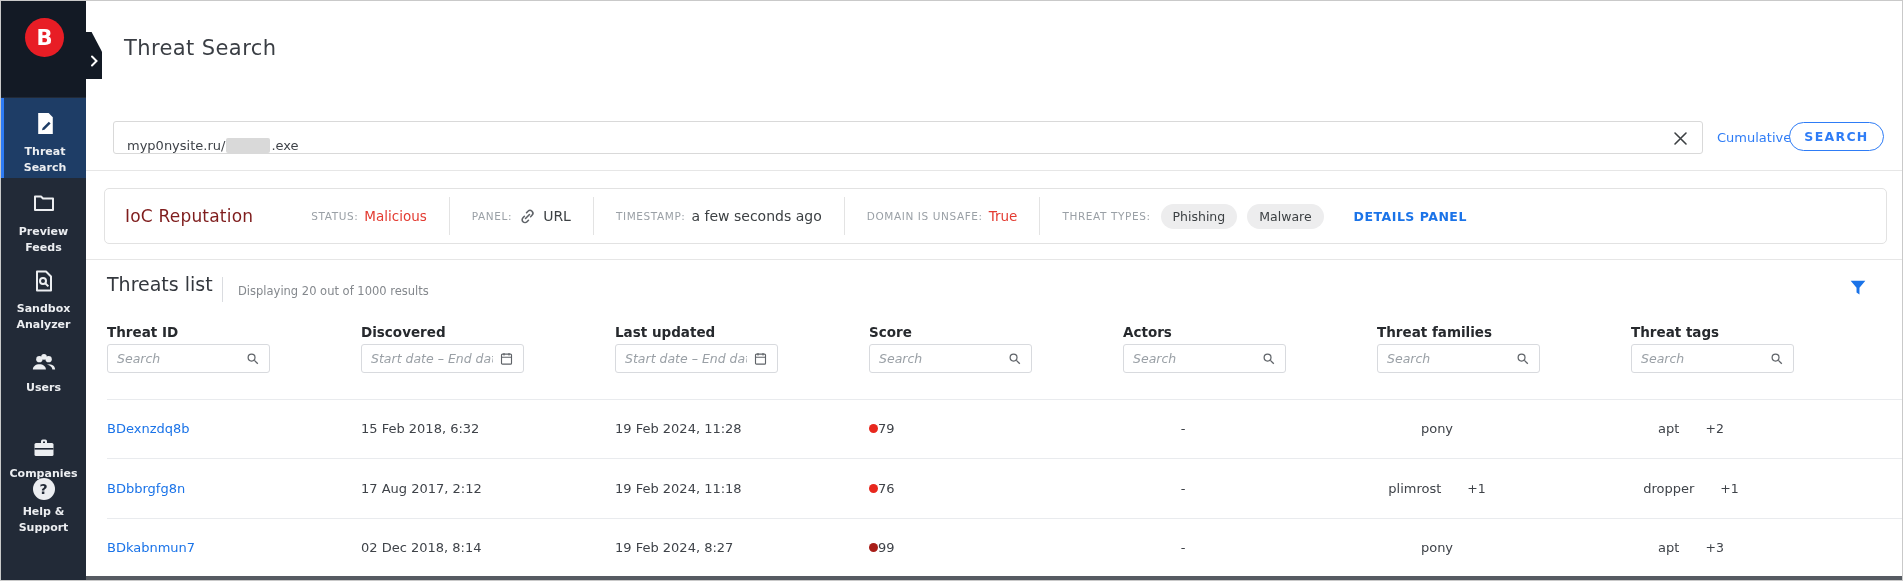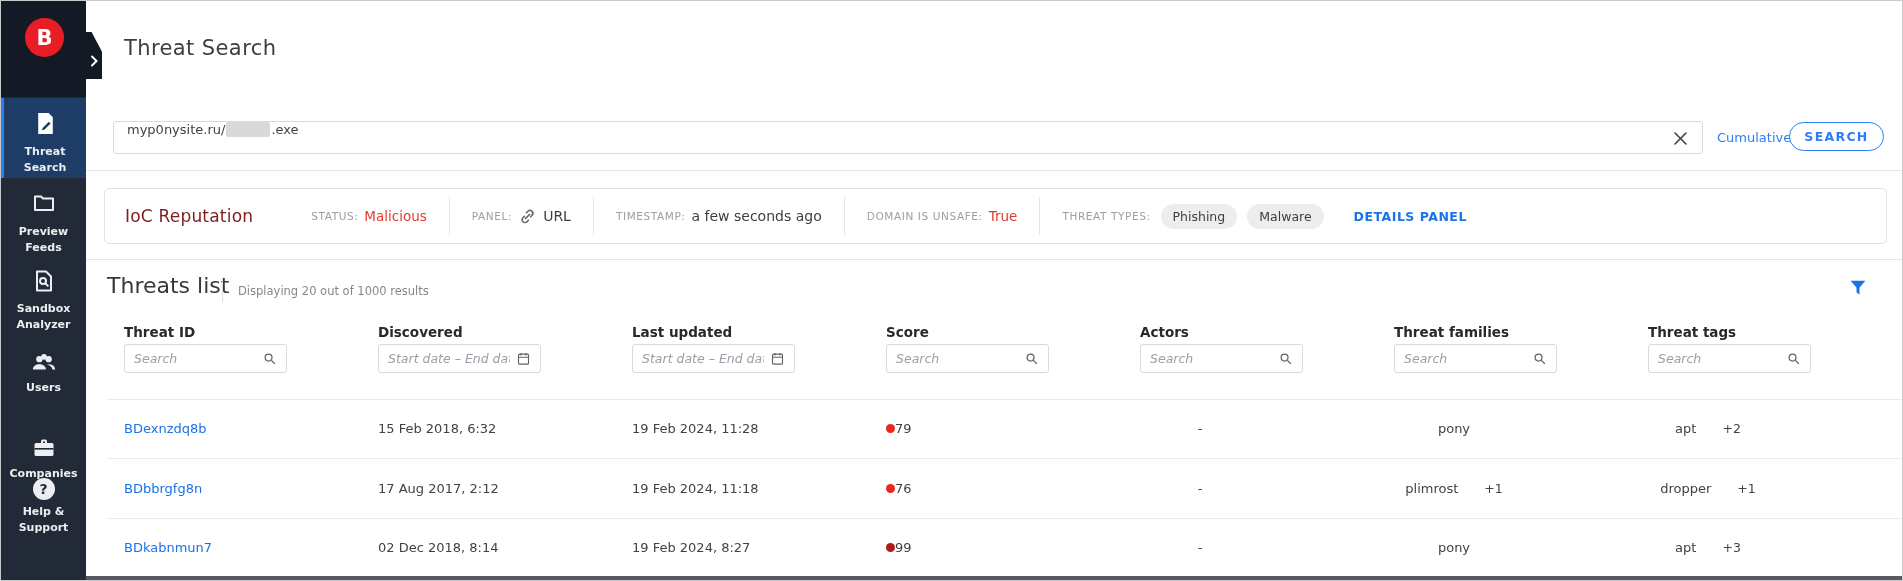--- a/index.html
+++ b/index.html
@@ -20,21 +20,21 @@
   .nav-item.active { background:#1e3d66; border-left:3px solid #2e7cf6; width:85px; }
   .help-circle { width:22px; height:22px; border-radius:50%; background:#eceef1; color:#222a37;
                  display:flex; align-items:center; justify-content:center; font-size:14px; font-weight:bold; }
 
   
   .main { position:absolute; left:85px; top:0; right:0; height:100%; background:#fff; }
   .page-title { position:absolute; left:38px; top:35px; font-size:21px; letter-spacing:.4px; color:#3a3e44; font-weight:500; }
 
   
   .search-box { position:absolute; left:27px; top:120px; width:1590px; height:33px; border:1px solid #d9d9d9; border-radius:3px;
-                display:flex; align-items:flex-start; padding:0 40px 0 13px; font-size:13px; color:#3f4349; }
+                display:flex; align-items:flex-end; padding:0 40px 0 13px; font-size:13px; color:#3f4349; }
   .redacted { display:inline-block; width:44px; height:15px; background:#d9d9d9; border-radius:2px; margin:0 1px; vertical-align:middle; }
   .clear-btn { position:absolute; right:13px; top:8px; width:17px; height:17px; cursor:pointer; }
   .cumulative { position:absolute; left:1631px; top:129px; font-size:13px; font-weight:500; color:#2e7cf6; cursor:pointer; }
   .search-btn { position:absolute; left:1703px; top:121px; width:95px; height:29px; border:1.5px solid #2e7cf6; border-radius:15px;
                 background:#fff; color:#2e7cf6; font-size:12.5px; font-weight:700; letter-spacing:1.3px;
                 display:flex; align-items:center; justify-content:center; cursor:pointer; font-family:inherit; }
   .hdiv { position:absolute; left:0; right:0; height:1px; background:#e6e6e6; }
 
   
   .ioc-card { position:absolute; left:18px; top:187px; width:1783px; height:56px; border:1px solid #e2e2e2; border-radius:5px;
@@ -42,27 +42,27 @@
   .ioc-title { font-size:17px; color:#7f1d1d; font-weight:500; margin-right:58px; letter-spacing:.2px; }
   .field { display:flex; align-items:center; gap:6px; }
   .field-label { font-size:10.5px; color:#9aa0a6; letter-spacing:.6px; }
   .field-value { font-size:13.5px; color:#3c4043; }
   .field-value.red { color:#e33b31; }
   .vdiv { width:1px; height:38px; background:#e3e3e3; margin:0 22px; }
   .chip { background:#ededee; border-radius:13px; padding:5px 12px; font-size:12.5px; color:#3c4043; margin-left:8px; }
   .details-link { font-size:12.5px; font-weight:600; letter-spacing:.5px; color:#1a73e8; margin-left:30px; cursor:pointer; }
 
   
-  .tl-title { position:absolute; left:21px; top:272px; font-size:22px; color:#34383e; font-weight:500; }
+  .tl-title { position:absolute; left:21px; top:272px; font-size:19px; color:#34383e; font-weight:500; }
   .tl-vdiv { position:absolute; left:136px; top:276px; width:1px; height:25px; background:#dadce0; }
   .tl-summary { position:absolute; left:152px; top:283px; font-size:11.5px; color:#84888d; }
   .filter-btn { position:absolute; right:33px; top:276px; width:22px; height:22px; cursor:pointer; }
 
   
-  .trow { display:grid; grid-template-columns:repeat(7,254px); padding-left:38px; align-items:center; }
+  .trow { display:grid; grid-template-columns:repeat(7,254px); padding-left:21px; align-items:center; }
   .thead { position:absolute; left:0; right:0; top:323px; }
   .thead .th { font-size:13.5px; font-weight:600; color:#26292d; }
   .tfilters { position:absolute; left:0; right:0; top:343px; }
   .filter-input { width:163px; height:29px; border:1px solid #d8dade; border-radius:3px; display:flex; align-items:center;
                   padding:0 9px; gap:6px; background:#fff; }
   .filter-input input { border:0; outline:0; flex:1; min-width:0; font-size:12.5px; color:#3f4349; font-family:inherit; background:transparent; }
   .filter-input input::placeholder { font-style:italic; color:#9aa0a6; }
   .row-sep { position:absolute; left:21px; right:0; height:1px; background:#e9ebee; }
   .datarow { position:absolute; left:0; right:0; height:59px; }
   .cell { font-size:13px; color:#3f4349; }

